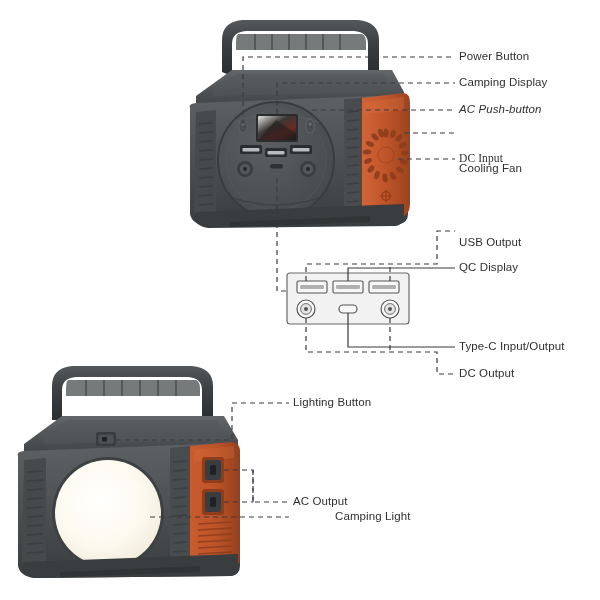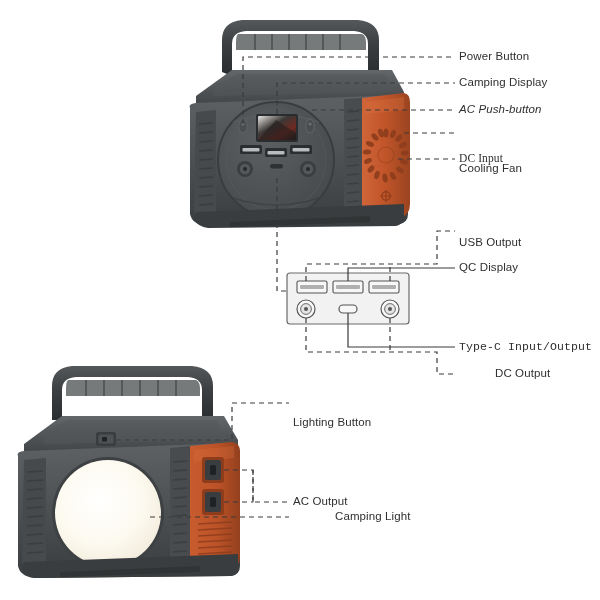--- a/index.html
+++ b/index.html
@@ -379,20 +379,20 @@
   </svg>
 
   <div class="lbl" style="left:459px;top:50px;">Power Button</div>
   <div class="lbl" style="left:459px;top:76px;">Camping Display</div>
   <div class="lbl" style="left:459px;top:103px;font-style:italic;">AC Push-button</div>
   <div class="lbl" style="left:459px;top:126px;margin-top:36px;">Cooling Fan</div>
   <div class="lbl" style="left:459px;top:152px;font-family:Liberation Serif, serif;">DC Input</div>
 
   <div class="lbl" style="left:459px;top:236px;">USB Output</div>
   <div class="lbl" style="left:459px;top:261px;">QC Display</div>
-  <div class="lbl" style="left:459px;top:340px;font-family:Liberation Mono, monospace;">Type-C Input/Output</div>
-  <div class="lbl" style="left:459px;top:367px;margin-left:36px;">DC Output</div>
-
-  <div class="lbl" style="left:293px;top:396px;margin-top:20px;">Lighting Button</div>
+  <div class="lbl" style="left:459px;top:340px;">Type-C Input/Output</div>
+  <div class="lbl" style="left:459px;top:367px;">DC Output</div>
+
+  <div class="lbl" style="left:293px;top:396px;">Lighting Button</div>
   <div class="lbl" style="left:293px;top:495px;">AC Output</div>
   <div class="lbl" style="left:293px;top:510px;margin-left:42px;">Camping Light</div>
 
 </div>
 
 </body></html>

